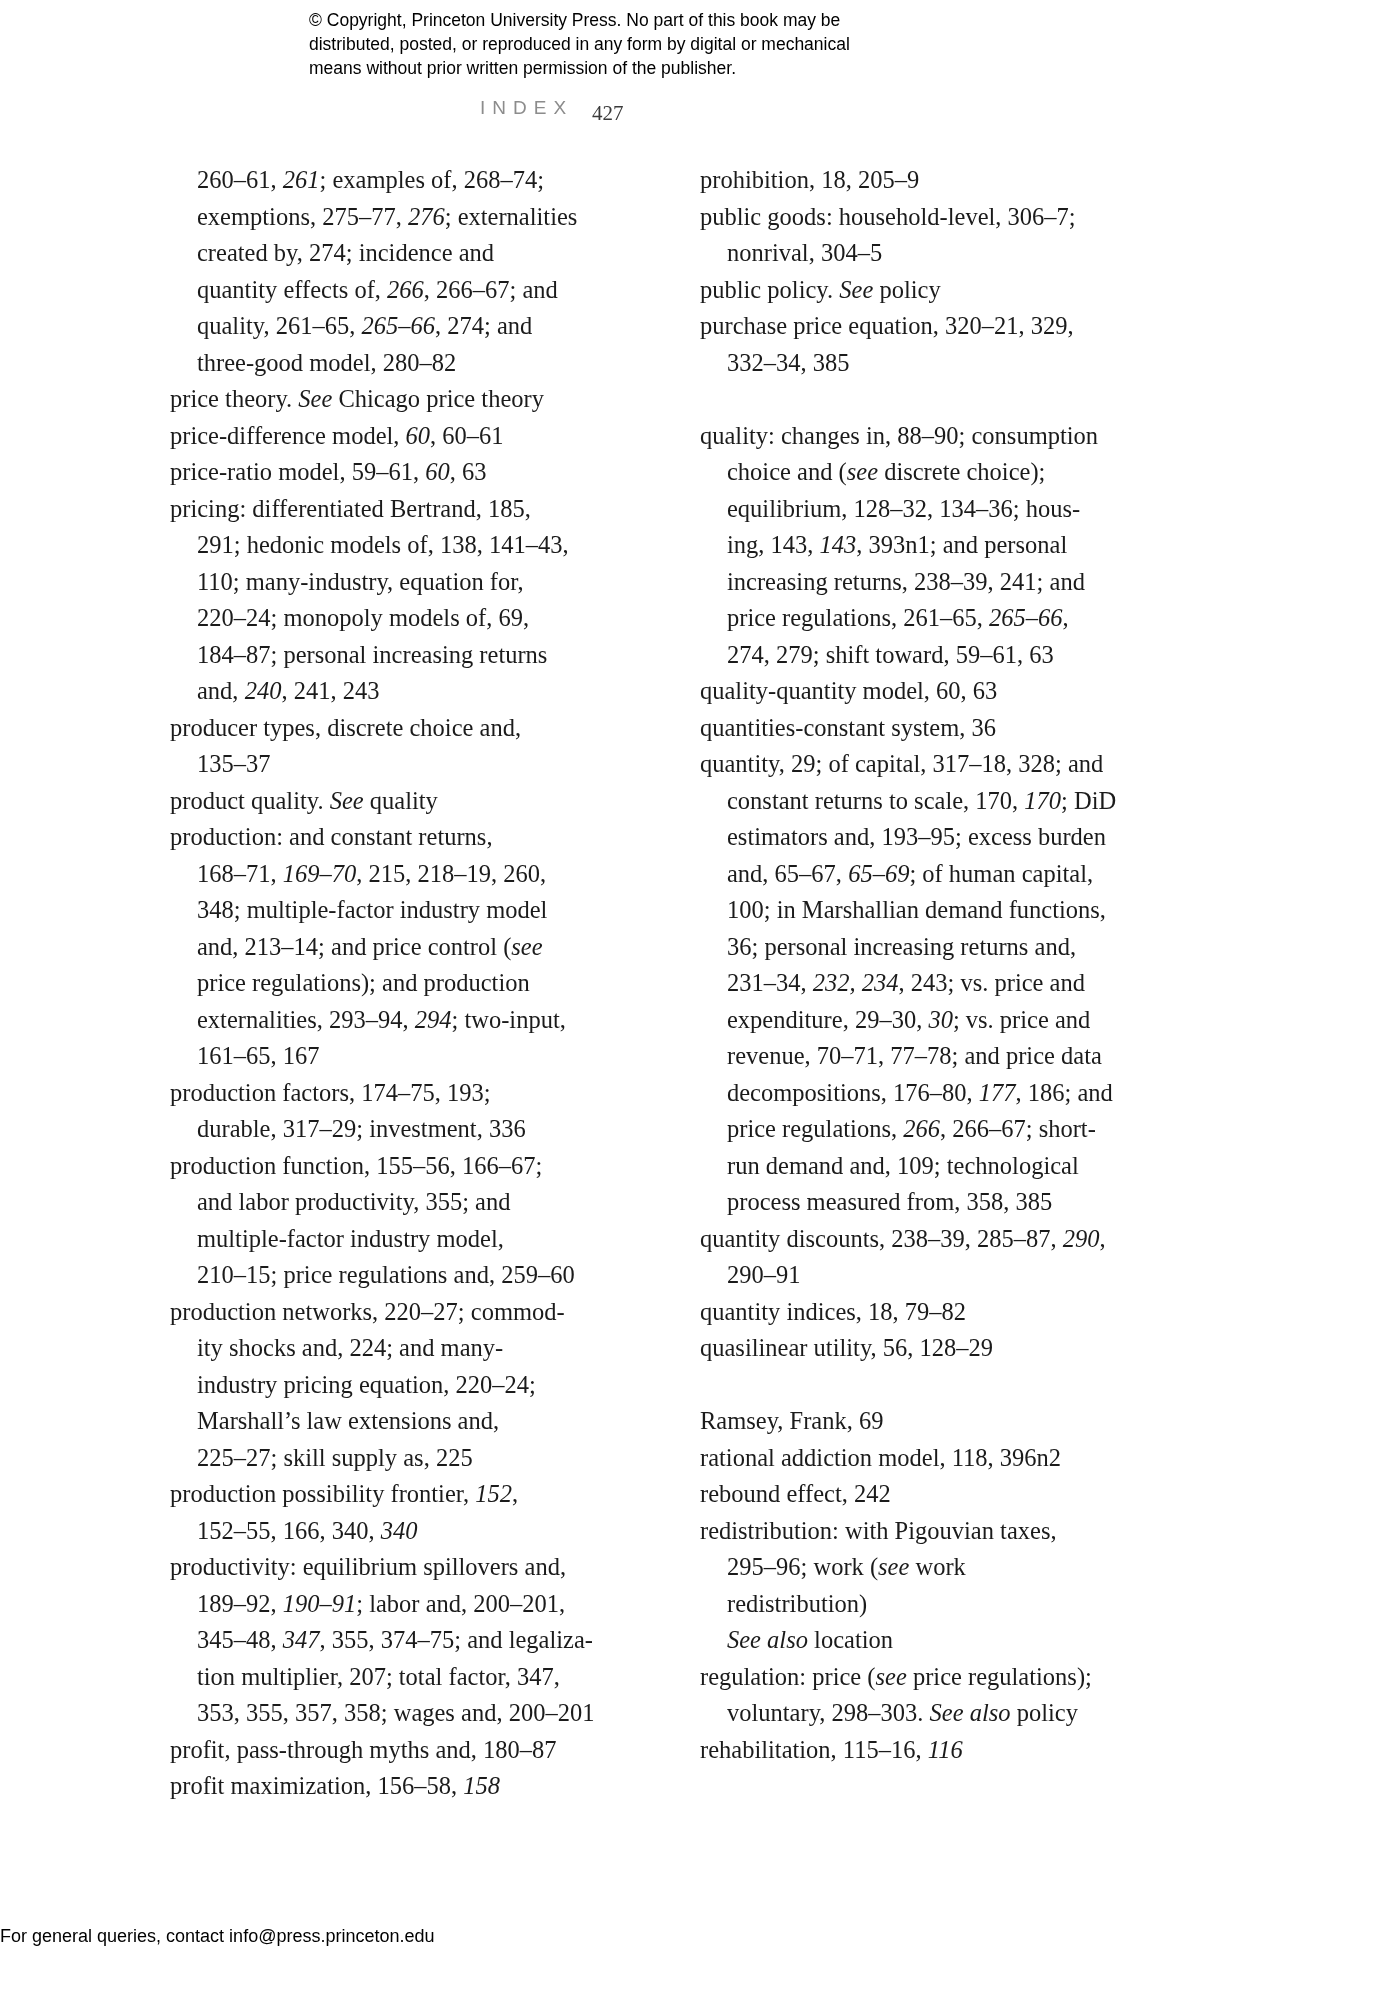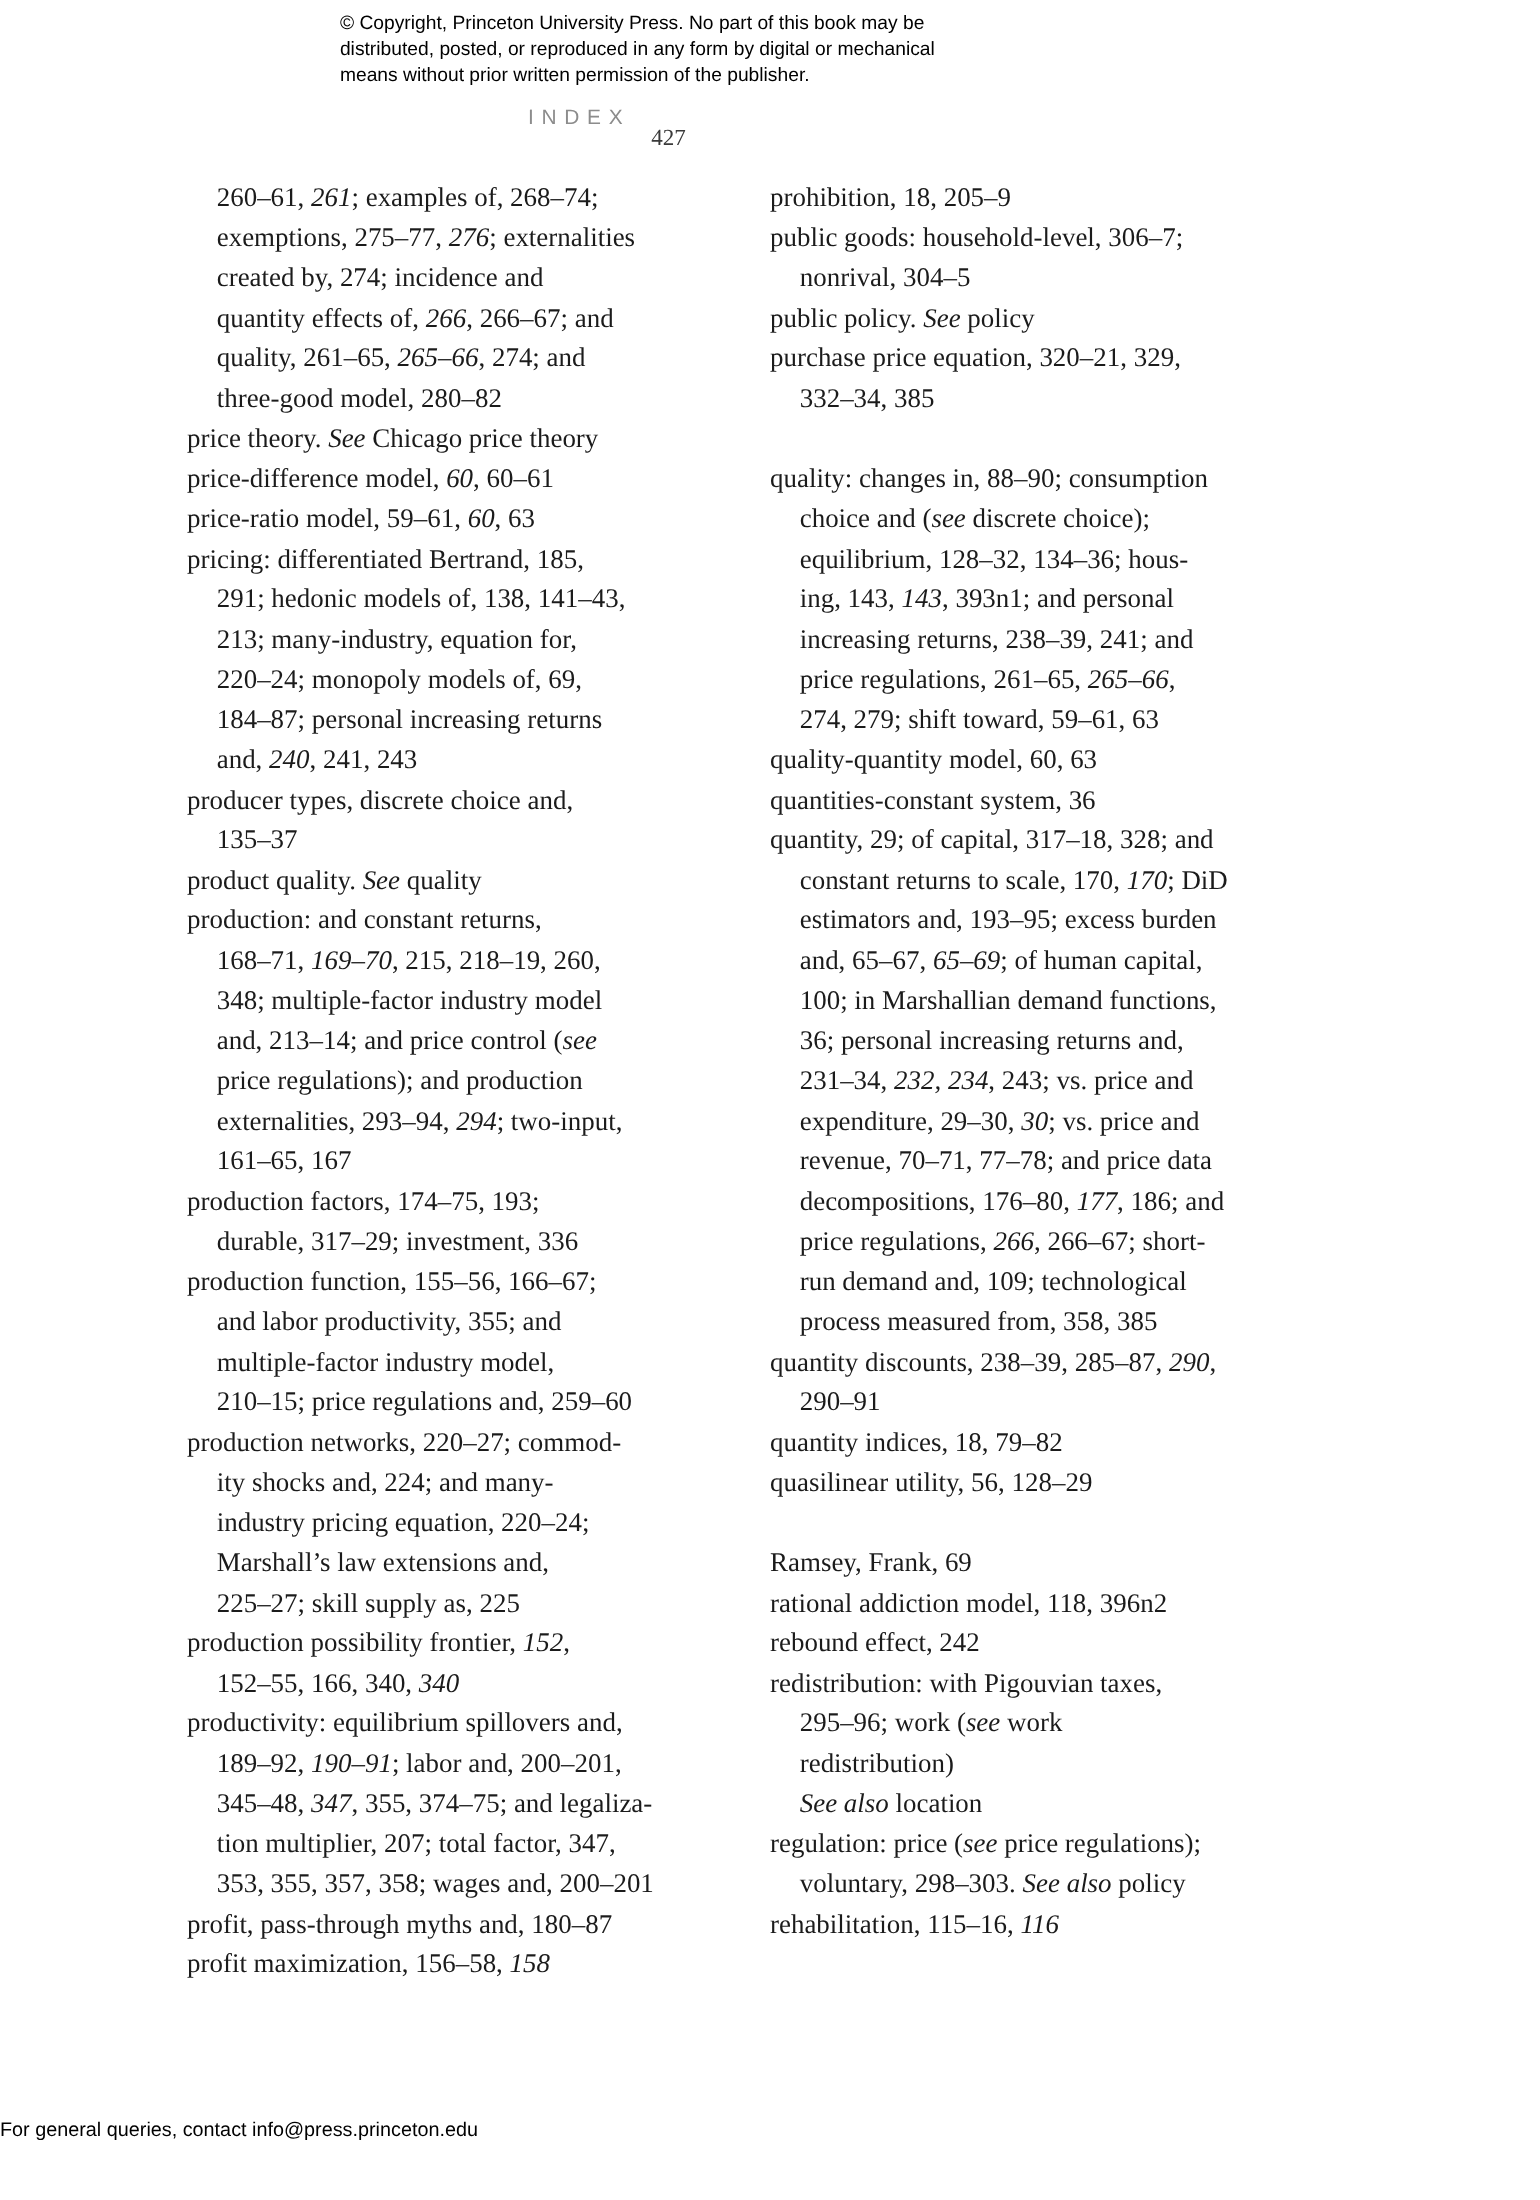--- a/index.html
+++ b/index.html
@@ -21,21 +21,21 @@
   }
 
   
   .running-head{position:absolute;top:97px;left:0;width:1400px;height:30px;}
   .head-title{
     position:absolute;left:480px;top:0;
     font-family:"Liberation Sans", sans-serif;
     font-size:19px;letter-spacing:7px;color:#8c8c8c;
   }
   .head-page{
-    position:absolute;left:592px;top:16px;
+    position:absolute;left:592px;top:4px;
     font-family:"Liberation Serif", serif;
     font-size:21px;color:#3a3a3a;
   }
 
   
   .idx-col{position:absolute;top:162px;}
   .idx-col.left{left:170px;width:520px;}
   .idx-col.right{left:700px;width:560px;}
   .idx-line{
     font-family:"Liberation Serif", serif;
@@ -75,21 +75,21 @@
       <div class="idx-line cont"><span>exemptions, 275–77, </span><span class="it">276</span><span>; externalities</span></div>
       <div class="idx-line cont"><span>created by, 274; incidence and</span></div>
       <div class="idx-line cont"><span>quantity effects of, </span><span class="it">266</span><span>, 266–67; and</span></div>
       <div class="idx-line cont"><span>quality, 261–65, </span><span class="it">265–66</span><span>, 274; and</span></div>
       <div class="idx-line cont"><span>three-good model, 280–82</span></div>
       <div class="idx-line"><span>price theory. </span><span class="it">See</span><span> Chicago price theory</span></div>
       <div class="idx-line"><span>price-difference model, </span><span class="it">60</span><span>, 60–61</span></div>
       <div class="idx-line"><span>price-ratio model, 59–61, </span><span class="it">60</span><span>, 63</span></div>
       <div class="idx-line"><span>pricing: differentiated Bertrand, 185,</span></div>
       <div class="idx-line cont"><span>291; hedonic models of, 138, 141–43,</span></div>
-      <div class="idx-line cont"><span>213; many-industry, equation for,</span></div>
+      <div class="idx-line cont"><span>110; many-industry, equation for,</span></div>
       <div class="idx-line cont"><span>220–24; monopoly models of, 69,</span></div>
       <div class="idx-line cont"><span>184–87; personal increasing returns</span></div>
       <div class="idx-line cont"><span>and, </span><span class="it">240</span><span>, 241, 243</span></div>
       <div class="idx-line"><span>producer types, discrete choice and,</span></div>
       <div class="idx-line cont"><span>135–37</span></div>
       <div class="idx-line"><span>product quality. </span><span class="it">See</span><span> quality</span></div>
       <div class="idx-line"><span>production: and constant returns,</span></div>
       <div class="idx-line cont"><span>168–71, </span><span class="it">169–70</span><span>, 215, 218–19, 260,</span></div>
       <div class="idx-line cont"><span>348; multiple-factor industry model</span></div>
       <div class="idx-line cont"><span>and, 213–14; and price control (</span><span class="it">see</span></div>

